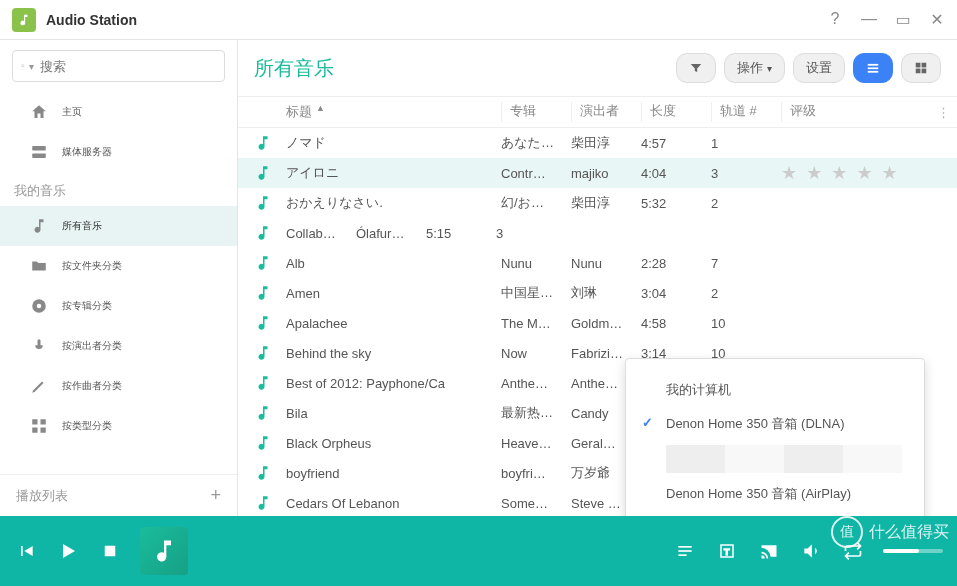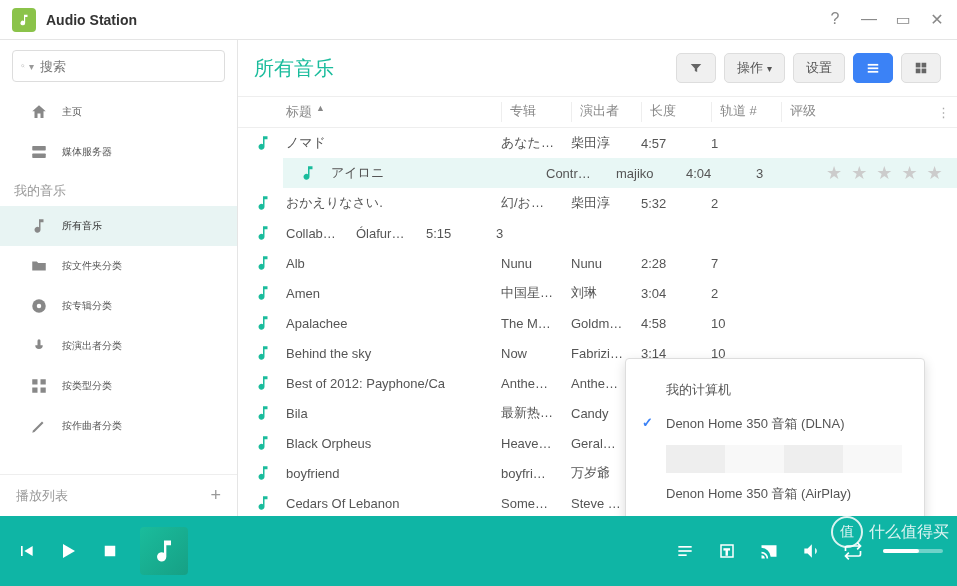--- a/index.html
+++ b/index.html
@@ -22,36 +22,36 @@
 .nav-item.active { background: #e8f4f3; color: #333; }
 .nav-section { padding: 10px 14px 6px; color: #999; font-size: 13px; }
 .playlist-header { display: flex; justify-content: space-between; align-items: center; padding: 10px 16px; color: #999; font-size: 13px; border-top: 1px solid #eee; }
 .plus { font-size: 18px; color: #999; cursor: pointer; }
 
 .icon { width: 18px; height: 18px; display: inline-flex; align-items: center; justify-content: center; }
 
 .main { flex: 1; display: flex; flex-direction: column; overflow: hidden; }
 .main-header { height: 56px; display: flex; align-items: center; padding: 0 16px; gap: 8px; }
 .page-title { font-size: 20px; color: #1abc9c; flex: 1; }
-.toolbar-btn { height: 30px; padding: 0 12px; background: #f0f0f0; border: 1px solid #ddd; border-radius: 5px; display: inline-flex; align-items: center; font-size: 13px; color: #555; cursor: pointer; gap: 4px; }
+.toolbar-btn { height: 30px; padding: 0 12px; background: #f0f0f0; border: 1px solid #ddd; border-radius: 11px; display: inline-flex; align-items: center; font-size: 13px; color: #555; cursor: pointer; gap: 4px; }
 .toolbar-btn.primary { background: #3b82f6; border-color: #3b82f6; color: #fff; }
 
 .table-head { display: flex; height: 32px; align-items: center; border-top: 1px solid #eee; border-bottom: 1px solid #eee; color: #888; font-size: 13px; padding-left: 48px; }
 .col-title { width: 215px; display: flex; align-items: flex-start; gap: 4px; }
 .col-album { width: 70px; }
 .col-artist { width: 70px; }
 .col-dur { width: 70px; }
 .col-track { width: 70px; }
 .col-rating { flex: 1; }
 .col-sep { border-left: 1px solid #eee; height: 20px; padding-left: 8px; }
 .more-col { width: 20px; color: #aaa; }
 
 .rows { flex: 1; overflow-y: auto; }
 .row { display: flex; height: 30px; align-items: center; font-size: 13px; color: #555; padding-left: 16px; }
-.row.highlight { background: #e8f7f5; margin-left: 45px; }
+.row.highlight { background: #e8f7f5; }
 .row .music-icon { width: 32px; }
 .row .c-title { width: 215px; white-space: nowrap; overflow: hidden; text-overflow: ellipsis; }
 .row .c-album, .row .c-artist, .row .c-dur, .row .c-track { width: 70px; white-space: nowrap; overflow: hidden; text-overflow: ellipsis; }
 .stars { color: #ccc; font-size: 18px; letter-spacing: 2px; }
 
 .popup { position: absolute; left: 625px; top: 358px; width: 300px; background: #fff; border: 1px solid #ddd; border-radius: 4px; box-shadow: 0 4px 12px rgba(0,0,0,0.15); padding: 14px 0; font-size: 13px; color: #555; }
 .popup-item { padding: 8px 22px 8px 40px; position: relative; cursor: pointer; }
 .popup-item.check::before { content: "✓"; position: absolute; left: 16px; color: #3b82f6; font-weight: bold; }
 .pixelated { height: 28px; margin: 4px 22px 4px 40px; background: linear-gradient(90deg,#eee 25%,#f8f8f8 25%,#f8f8f8 50%,#eee 50%,#eee 75%,#f8f8f8 75%); filter: blur(0.5px); }
 
@@ -148,35 +148,35 @@
           <svg width="18" height="18" viewBox="0 0 24 24" fill="#888">
             <rect x="10" y="3" width="4" height="11" rx="2"></rect>
             <path d="M7 11a5 5 0 0010 0M12 18v3"></path>
           </svg>
         </span>
       <span>按演出者分类</span>
     </div>
     <div class="nav-item">
       <span class="icon">
           <svg width="18" height="18" viewBox="0 0 24 24" fill="#888">
+            <path d="M3 21l3-1 12-12-2-2L4 18z"></path>
+          </svg>
+        </span>
+      <span>按作曲者分类</span>
+    </div>
+    <div class="nav-item">
+      <span class="icon">
+          <svg width="18" height="18" viewBox="0 0 24 24" fill="#888">
             <rect x="3" y="3" width="7" height="7"></rect>
             <rect x="14" y="3" width="7" height="7"></rect>
             <rect x="3" y="14" width="7" height="7"></rect>
             <rect x="14" y="14" width="7" height="7"></rect>
           </svg>
         </span>
       <span>按类型分类</span>
-    </div>
-    <div class="nav-item">
-      <span class="icon">
-          <svg width="18" height="18" viewBox="0 0 24 24" fill="#888">
-            <path d="M3 21l3-1 12-12-2-2L4 18z"></path>
-          </svg>
-        </span>
-      <span>按作曲者分类</span>
     </div>
 
     <div style="flex:1"></div>
     <div class="playlist-header">
       <span>播放列表</span>
       <span class="plus">+</span>
     </div>
   </div>
 
   <div class="main">

